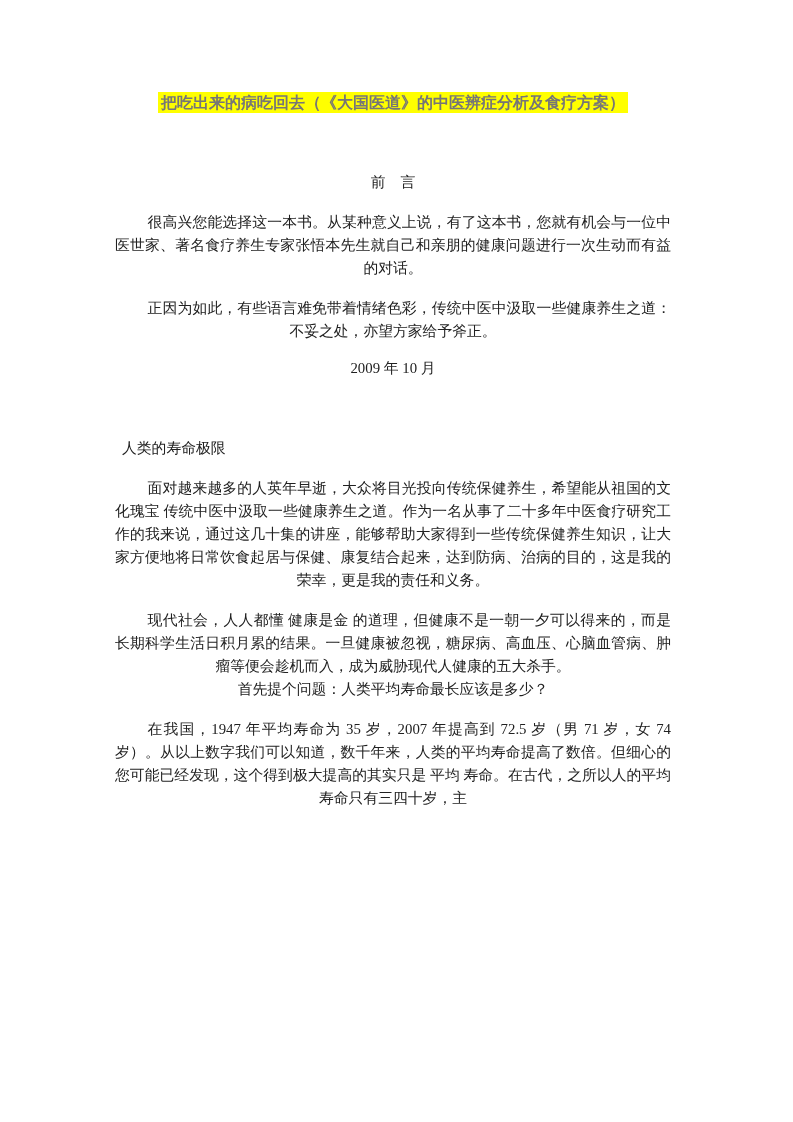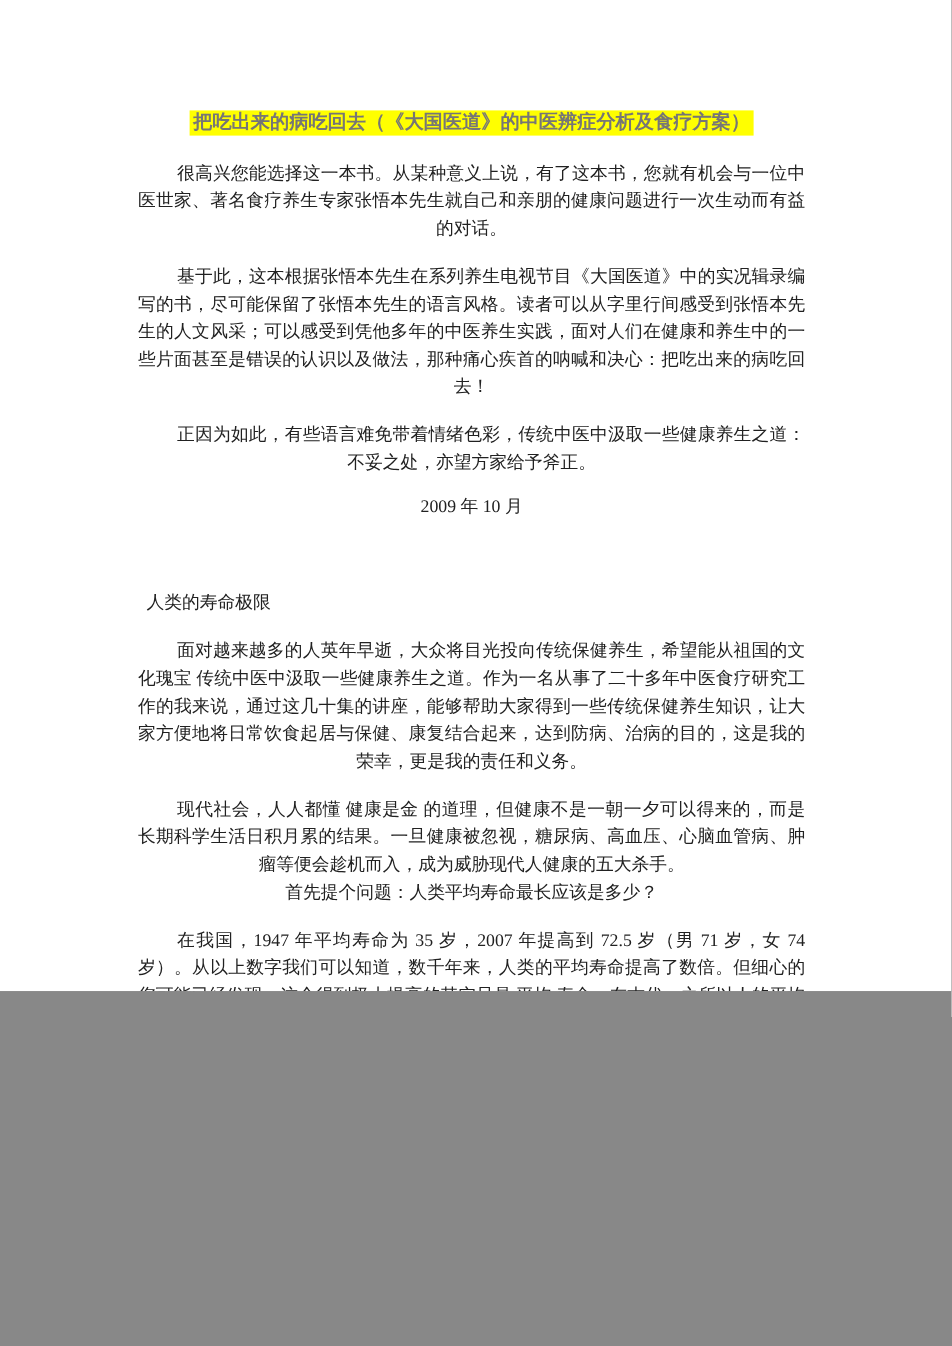--- a/index.html
+++ b/index.html
@@ -1,18 +1,18 @@
 <!DOCTYPE html>
 <html style="--highlight: #ffff00; --title-text: #767676; --body-text: #212121;"><head>
 <meta charset="utf-8">
 <style>
   html,body{margin:0;padding:0;background:#888;}
   .page{
     position:relative;
-    width:793px;height:826px;
+    width:793px;height:1122px;
     margin:0 auto;
     background:#fff;
     overflow:hidden;
     font-family:"Liberation Serif","DejaVu Serif",serif;
     color:var(--body-text,#212121);
   }
   .content{
     padding:88px 122px 0 115px;
     font-size:14.8px;
     line-height:23px;
@@ -53,23 +53,23 @@
   }
 </style>
 </head>
 <body>
 
 <div class="page">
   <div class="content">
 
     <p class="doc-title"><span class="hl">把吃出来的病吃回去（《大国医道》的中医辨症分析及食疗方案）</span></p>
 
+    <p class="preface-heading">前　言</p>
 
     <p class="para">很高兴您能选择这一本书。从某种意义上说，有了这本书，您就有机会与一位中医世家、著名食疗养生专家张悟本先生就自己和亲朋的健康问题进行一次生动而有益的对话。</p>
-    <p class="para">基于此，这本根据张悟本先生在系列养生电视节目《大国医道》中的实况辑录编写的书，尽可能保留了张悟本先生的语言风格。读者可以从字里行间感受到张悟本先生的人文风采；可以感受到凭他多年的中医养生实践，面对人们在健康和养生中的一些片面甚至是错误的认识以及做法，那种痛心疾首的呐喊和决心：把吃出来的病吃回去！</p>
     <p class="para">正因为如此，有些语言难免带着情绪色彩，传统中医中汲取一些健康养生之道：不妥之处，亦望方家给予斧正。</p>
 
     <p class="date-line">2009 年 10 月</p>
 
     <p class="section-heading">人类的寿命极限</p>
 
     <p class="para">面对越来越多的人英年早逝，大众将目光投向传统保健养生，希望能从祖国的文化瑰宝 传统中医中汲取一些健康养生之道。作为一名从事了二十多年中医食疗研究工作的我来说，通过这几十集的讲座，能够帮助大家得到一些传统保健养生知识，让大家方便地将日常饮食起居与保健、康复结合起来，达到防病、治病的目的，这是我的荣幸，更是我的责任和义务。</p>
     <p class="para">现代社会，人人都懂 健康是金 的道理，但健康不是一朝一夕可以得来的，而是长期科学生活日积月累的结果。一旦健康被忽视，糖尿病、高血压、心脑血管病、肿瘤等便会趁机而入，成为威胁现代人健康的五大杀手。</p>
 
     <p class="question-line">首先提个问题：人类平均寿命最长应该是多少？</p>

